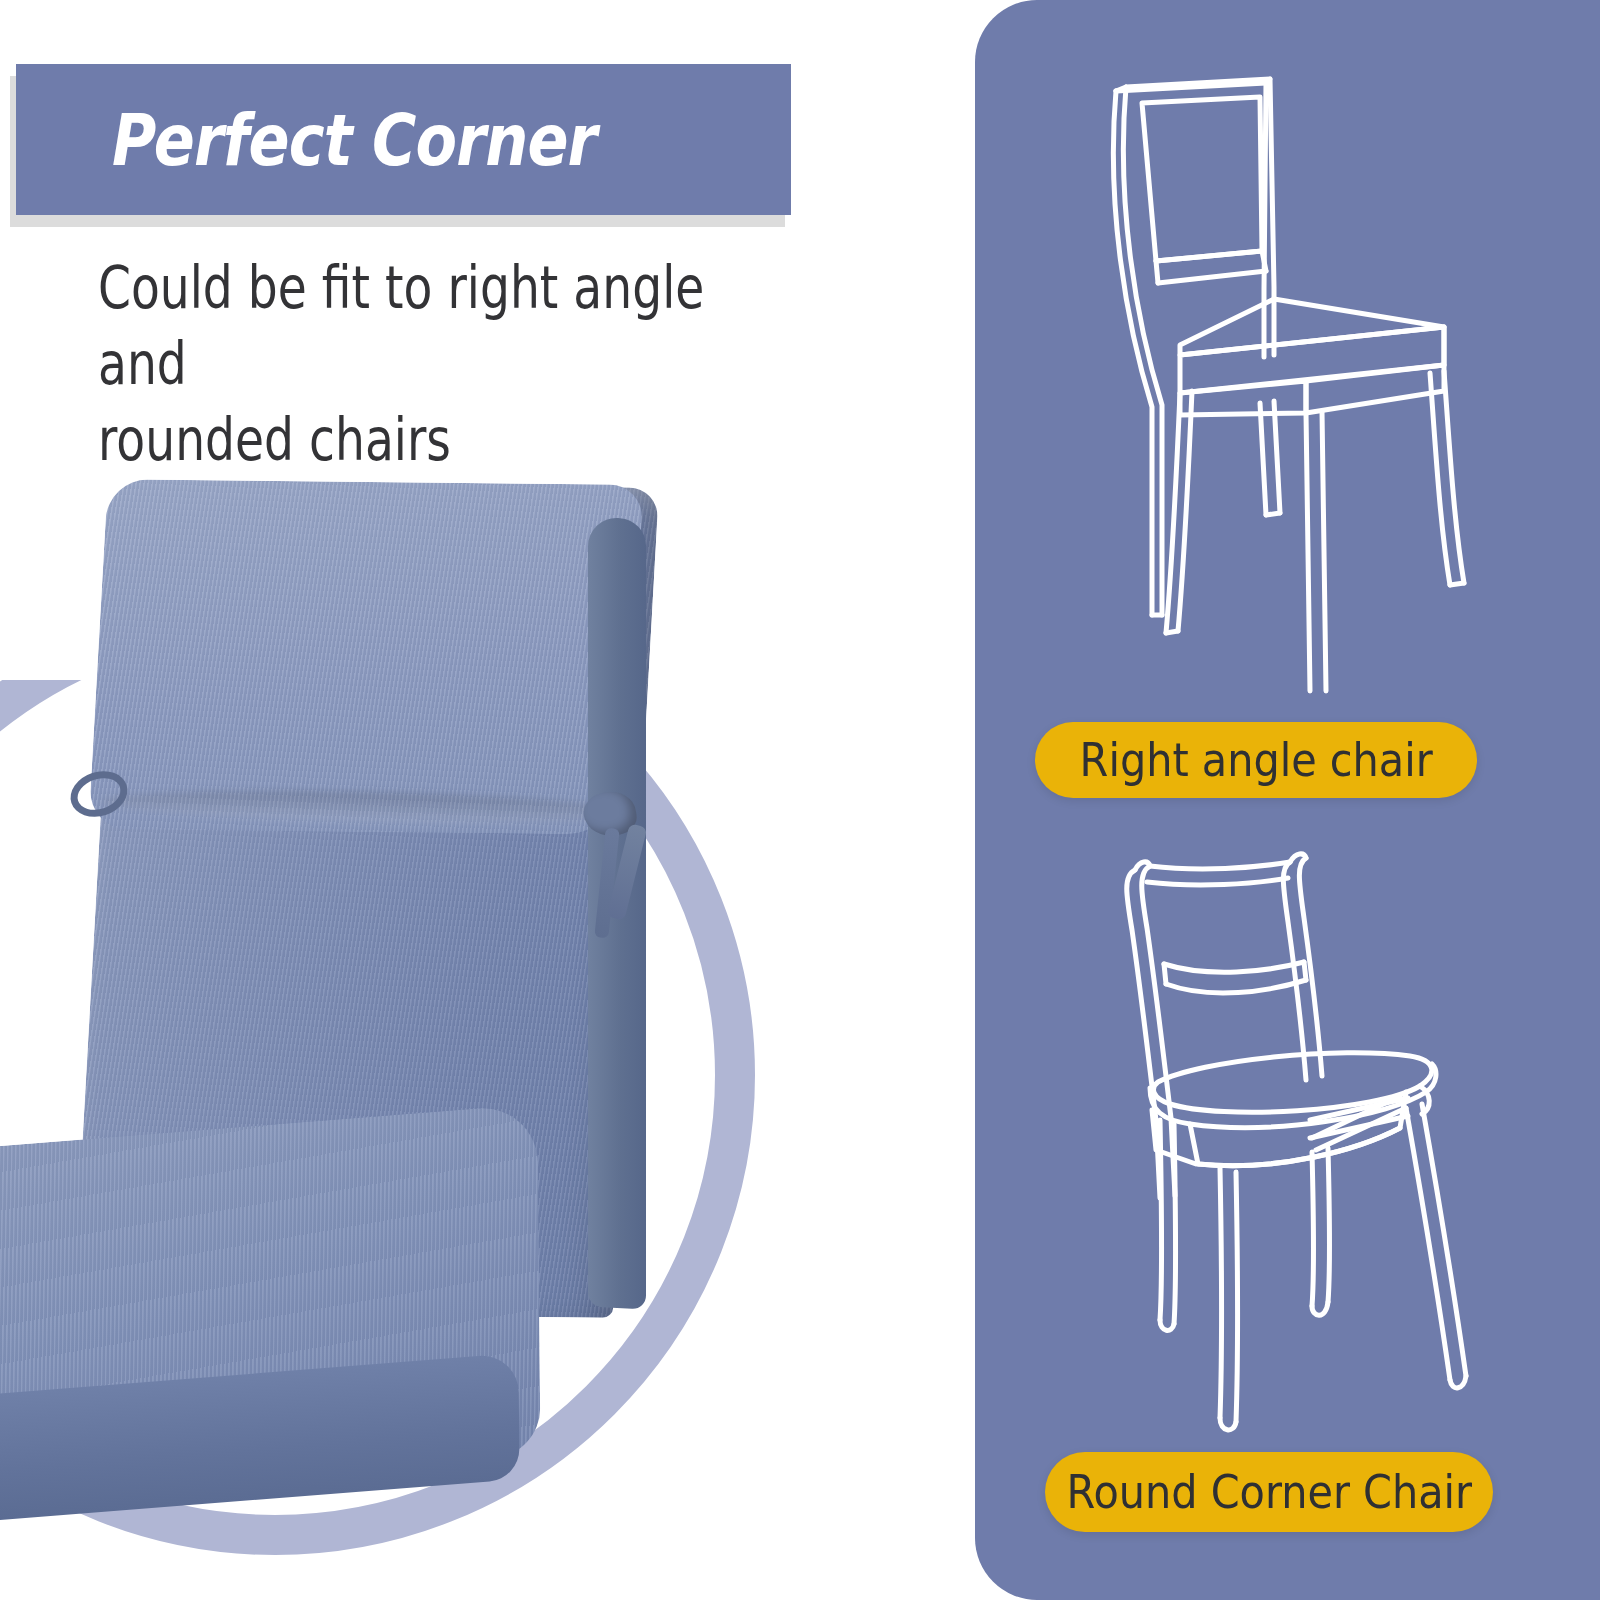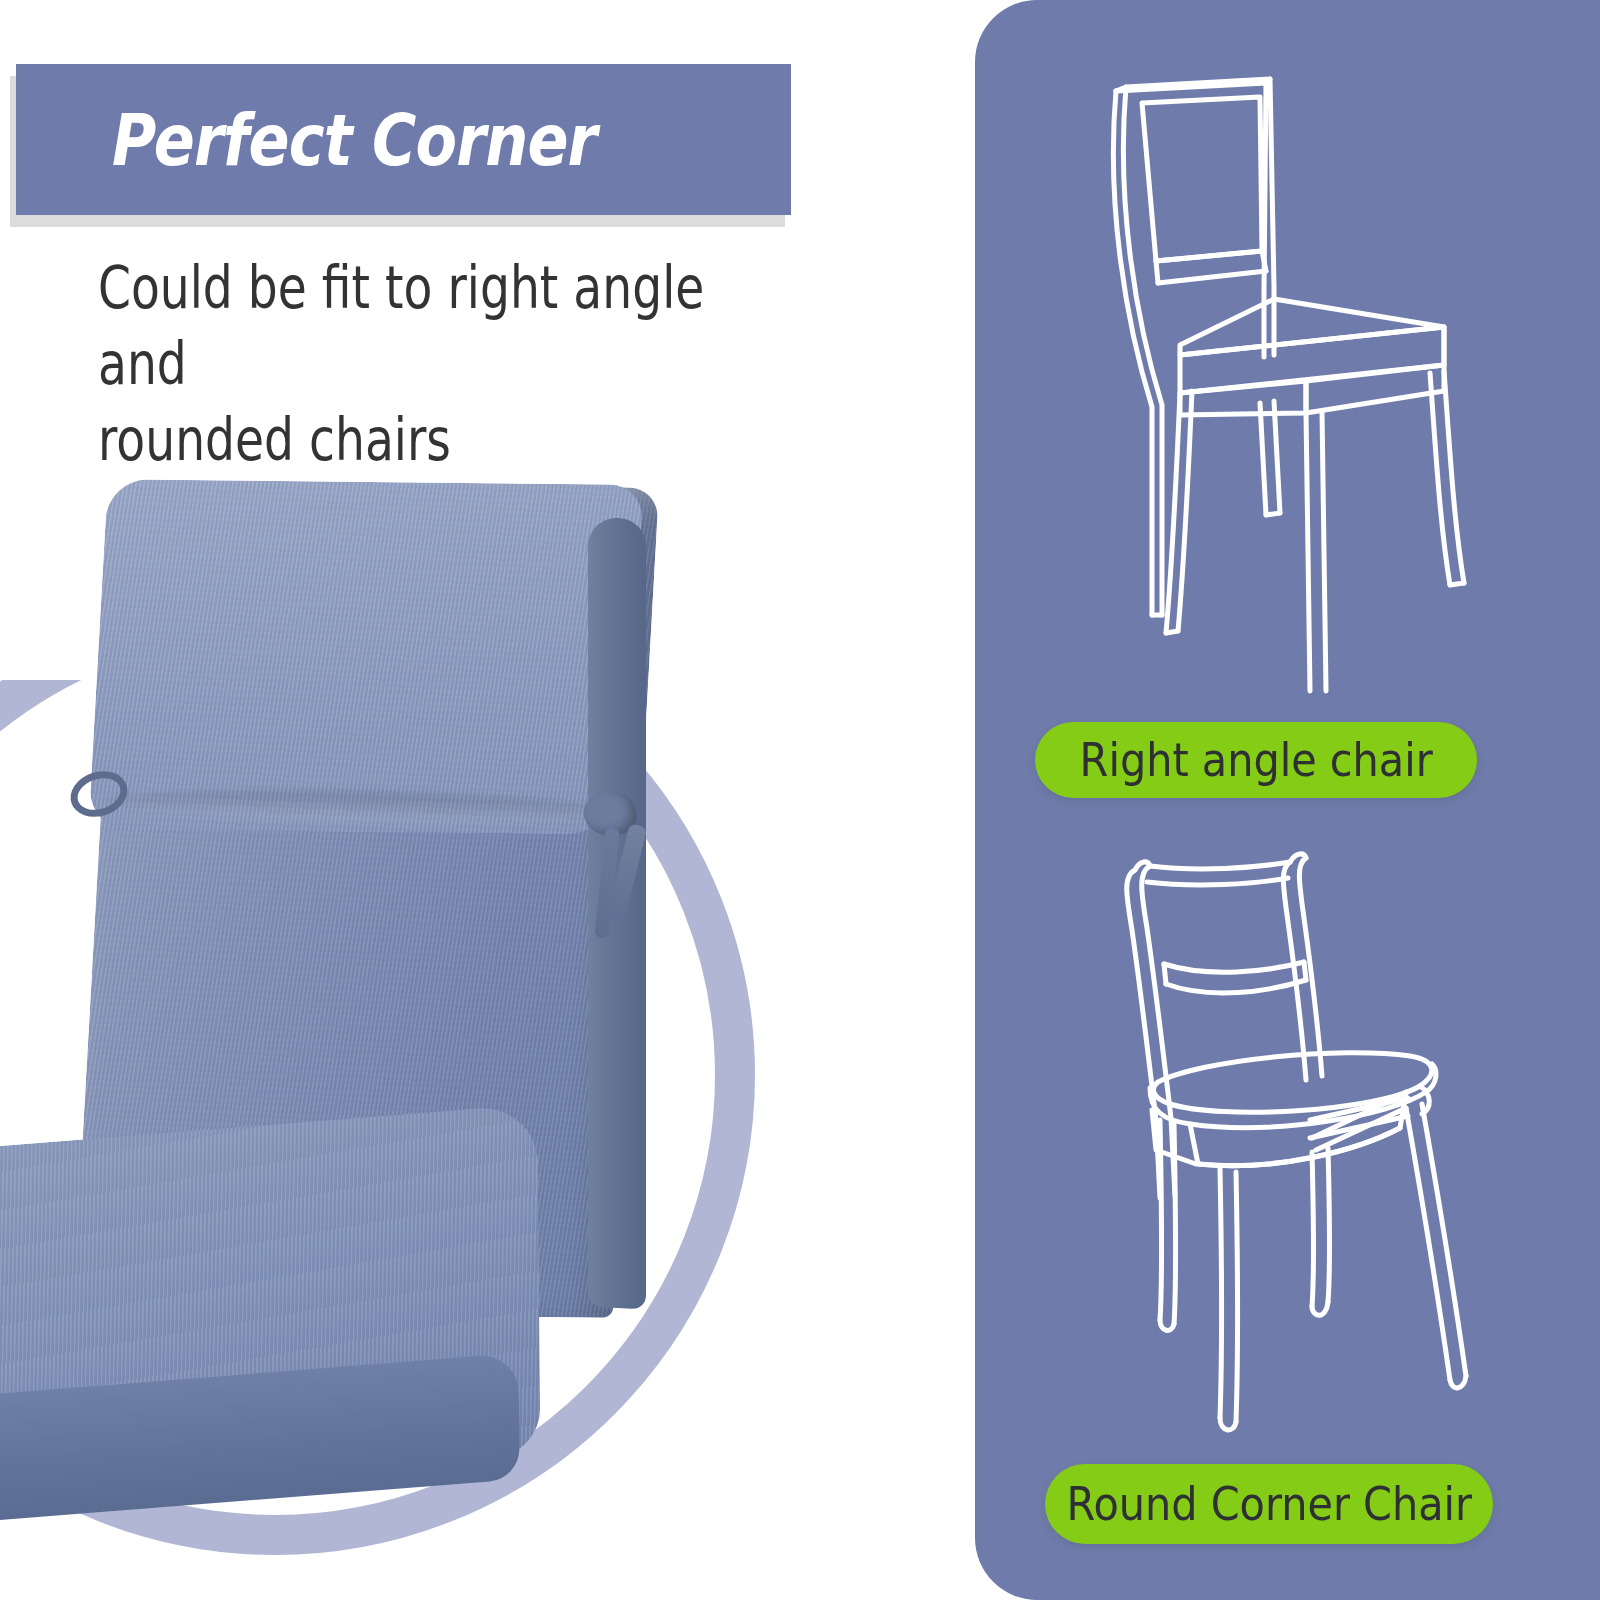--- a/index.html
+++ b/index.html
@@ -222,21 +222,21 @@
   }
   .chair-svg {
     position: absolute;
     display: block;
   }
   .chair-top { left: 1030px; top: 55px; }
   .chair-bottom { left: 1040px; top: 820px; }
 
   .pill {
     position: absolute;
-    background: #84cc16;
+    background: #eab308;
     border-radius: 44px;
     display: flex;
     align-items: center;
     justify-content: center;
     color: #2f3033;
     font-family: "DejaVu Sans", sans-serif;
     font-size: 46px;
     box-shadow: 0 3px 10px rgba(0,0,0,0.10);
   }
   .pill span {
@@ -247,21 +247,20 @@
     left: 1035px;
     top: 722px;
     width: 442px;
     height: 76px;
   }
   .pill-bottom {
     left: 1045px;
     top: 1452px;
     width: 448px;
     height: 80px;
-    margin-top: 12px;
   }
 </style>
 </head>
 <body>
 
 <div class="canvas">
 
   <div class="banner-shadow"></div>
   <div class="banner">
     <div class="banner-title">Perfect Corner</div>

